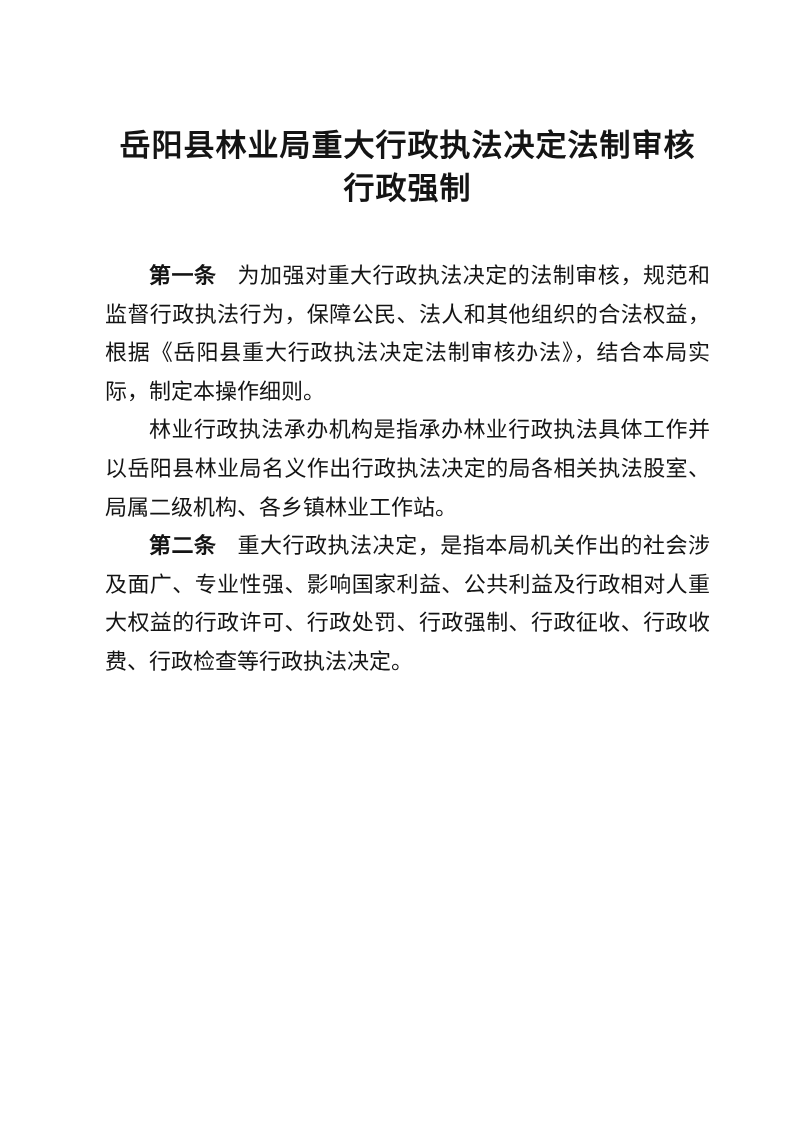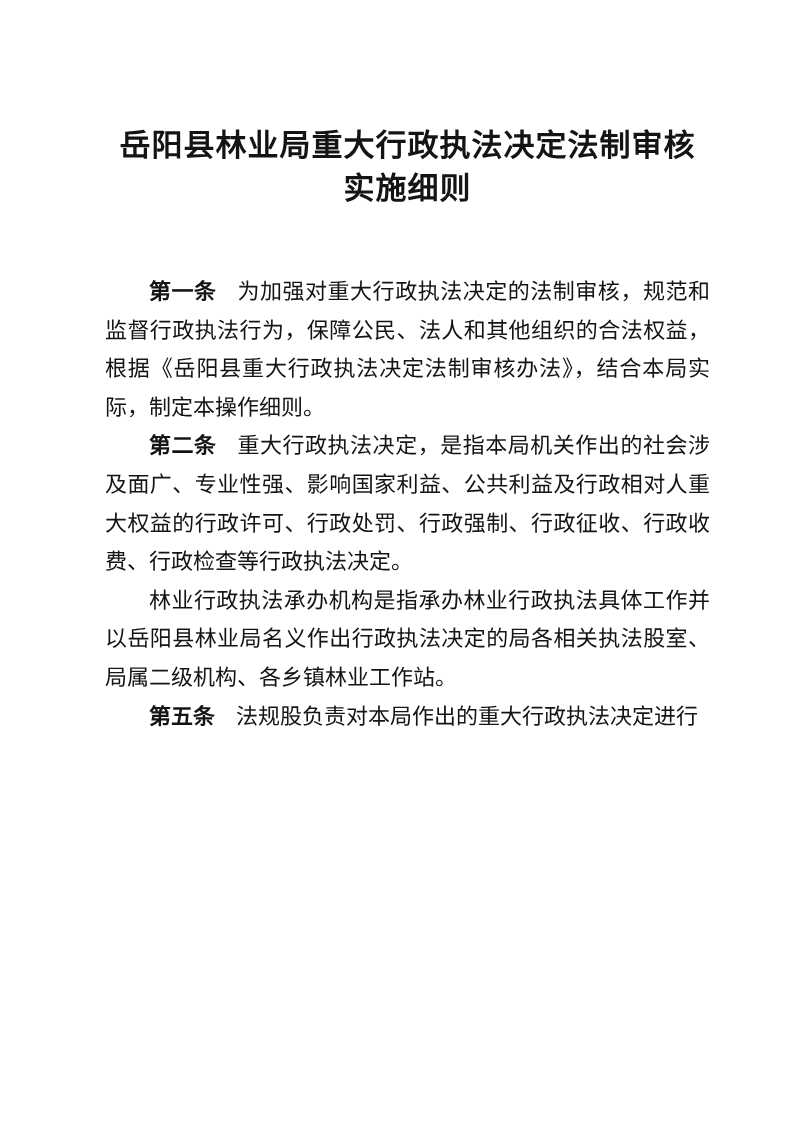--- a/index.html
+++ b/index.html
@@ -25,21 +25,21 @@
     font-size: 31px;
     font-weight: bold;
     line-height: 43px;
     text-align: center;
     letter-spacing: 1px;
   }
   .doc-title .t-line {
     display: block;
   }
   .doc-body {
-    margin-top: 63px;
+    margin-top: 47px;
     font-size: 22px;
     line-height: 38.6px;
   }
   .para {
     margin: 0;
     padding: 0;
     text-indent: 2em;
     text-align: justify;
     text-justify: inter-ideograph;
   }
@@ -51,31 +51,30 @@
     margin-right: 0;
   }
 </style>
 </head>
 <body>
 
 <div class="page">
 
   <h1 class="doc-title">
     <span class="t-line">岳阳县林业局重大行政执法决定法制审核</span>
-    <span class="t-line">实施细则</span>
+    <span class="t-line">行政强制</span>
   </h1>
 
   <div class="doc-body">
 
     <p class="para"><span class="term">第一条</span><span class="body-text">为加强对重大行政执法决定的法制审核，规范和监督行政执法行为，保障公民、法人和其他组织的合法权益，根据《岳阳县重大行政执法决定法制审核办法》，结合本局实际，制定本操作细则。</span></p>
 
+    <p class="para"><span class="term"></span><span class="body-text">林业行政执法承办机构是指承办林业行政执法具体工作并以岳阳县林业局名义作出行政执法决定的局各相关执法股室、局属二级机构、各乡镇林业工作站。</span></p>
+
     <p class="para"><span class="term">第二条</span><span class="body-text">重大行政执法决定，是指本局机关作出的社会涉及面广、专业性强、影响国家利益、公共利益及行政相对人重大权益的行政许可、行政处罚、行政强制、行政征收、行政收费、行政检查等行政执法决定。</span></p>
-
-    <p class="para"><span class="term"></span><span class="body-text">林业行政执法承办机构是指承办林业行政执法具体工作并以岳阳县林业局名义作出行政执法决定的局各相关执法股室、局属二级机构、各乡镇林业工作站。</span></p>
 
 
 
 
-    <p class="para"><span class="term">第五条</span><span class="body-text">法规股负责对本局作出的重大行政执法决定进行</span></p>
 
   </div>
 
 </div>
 
 </body></html>

